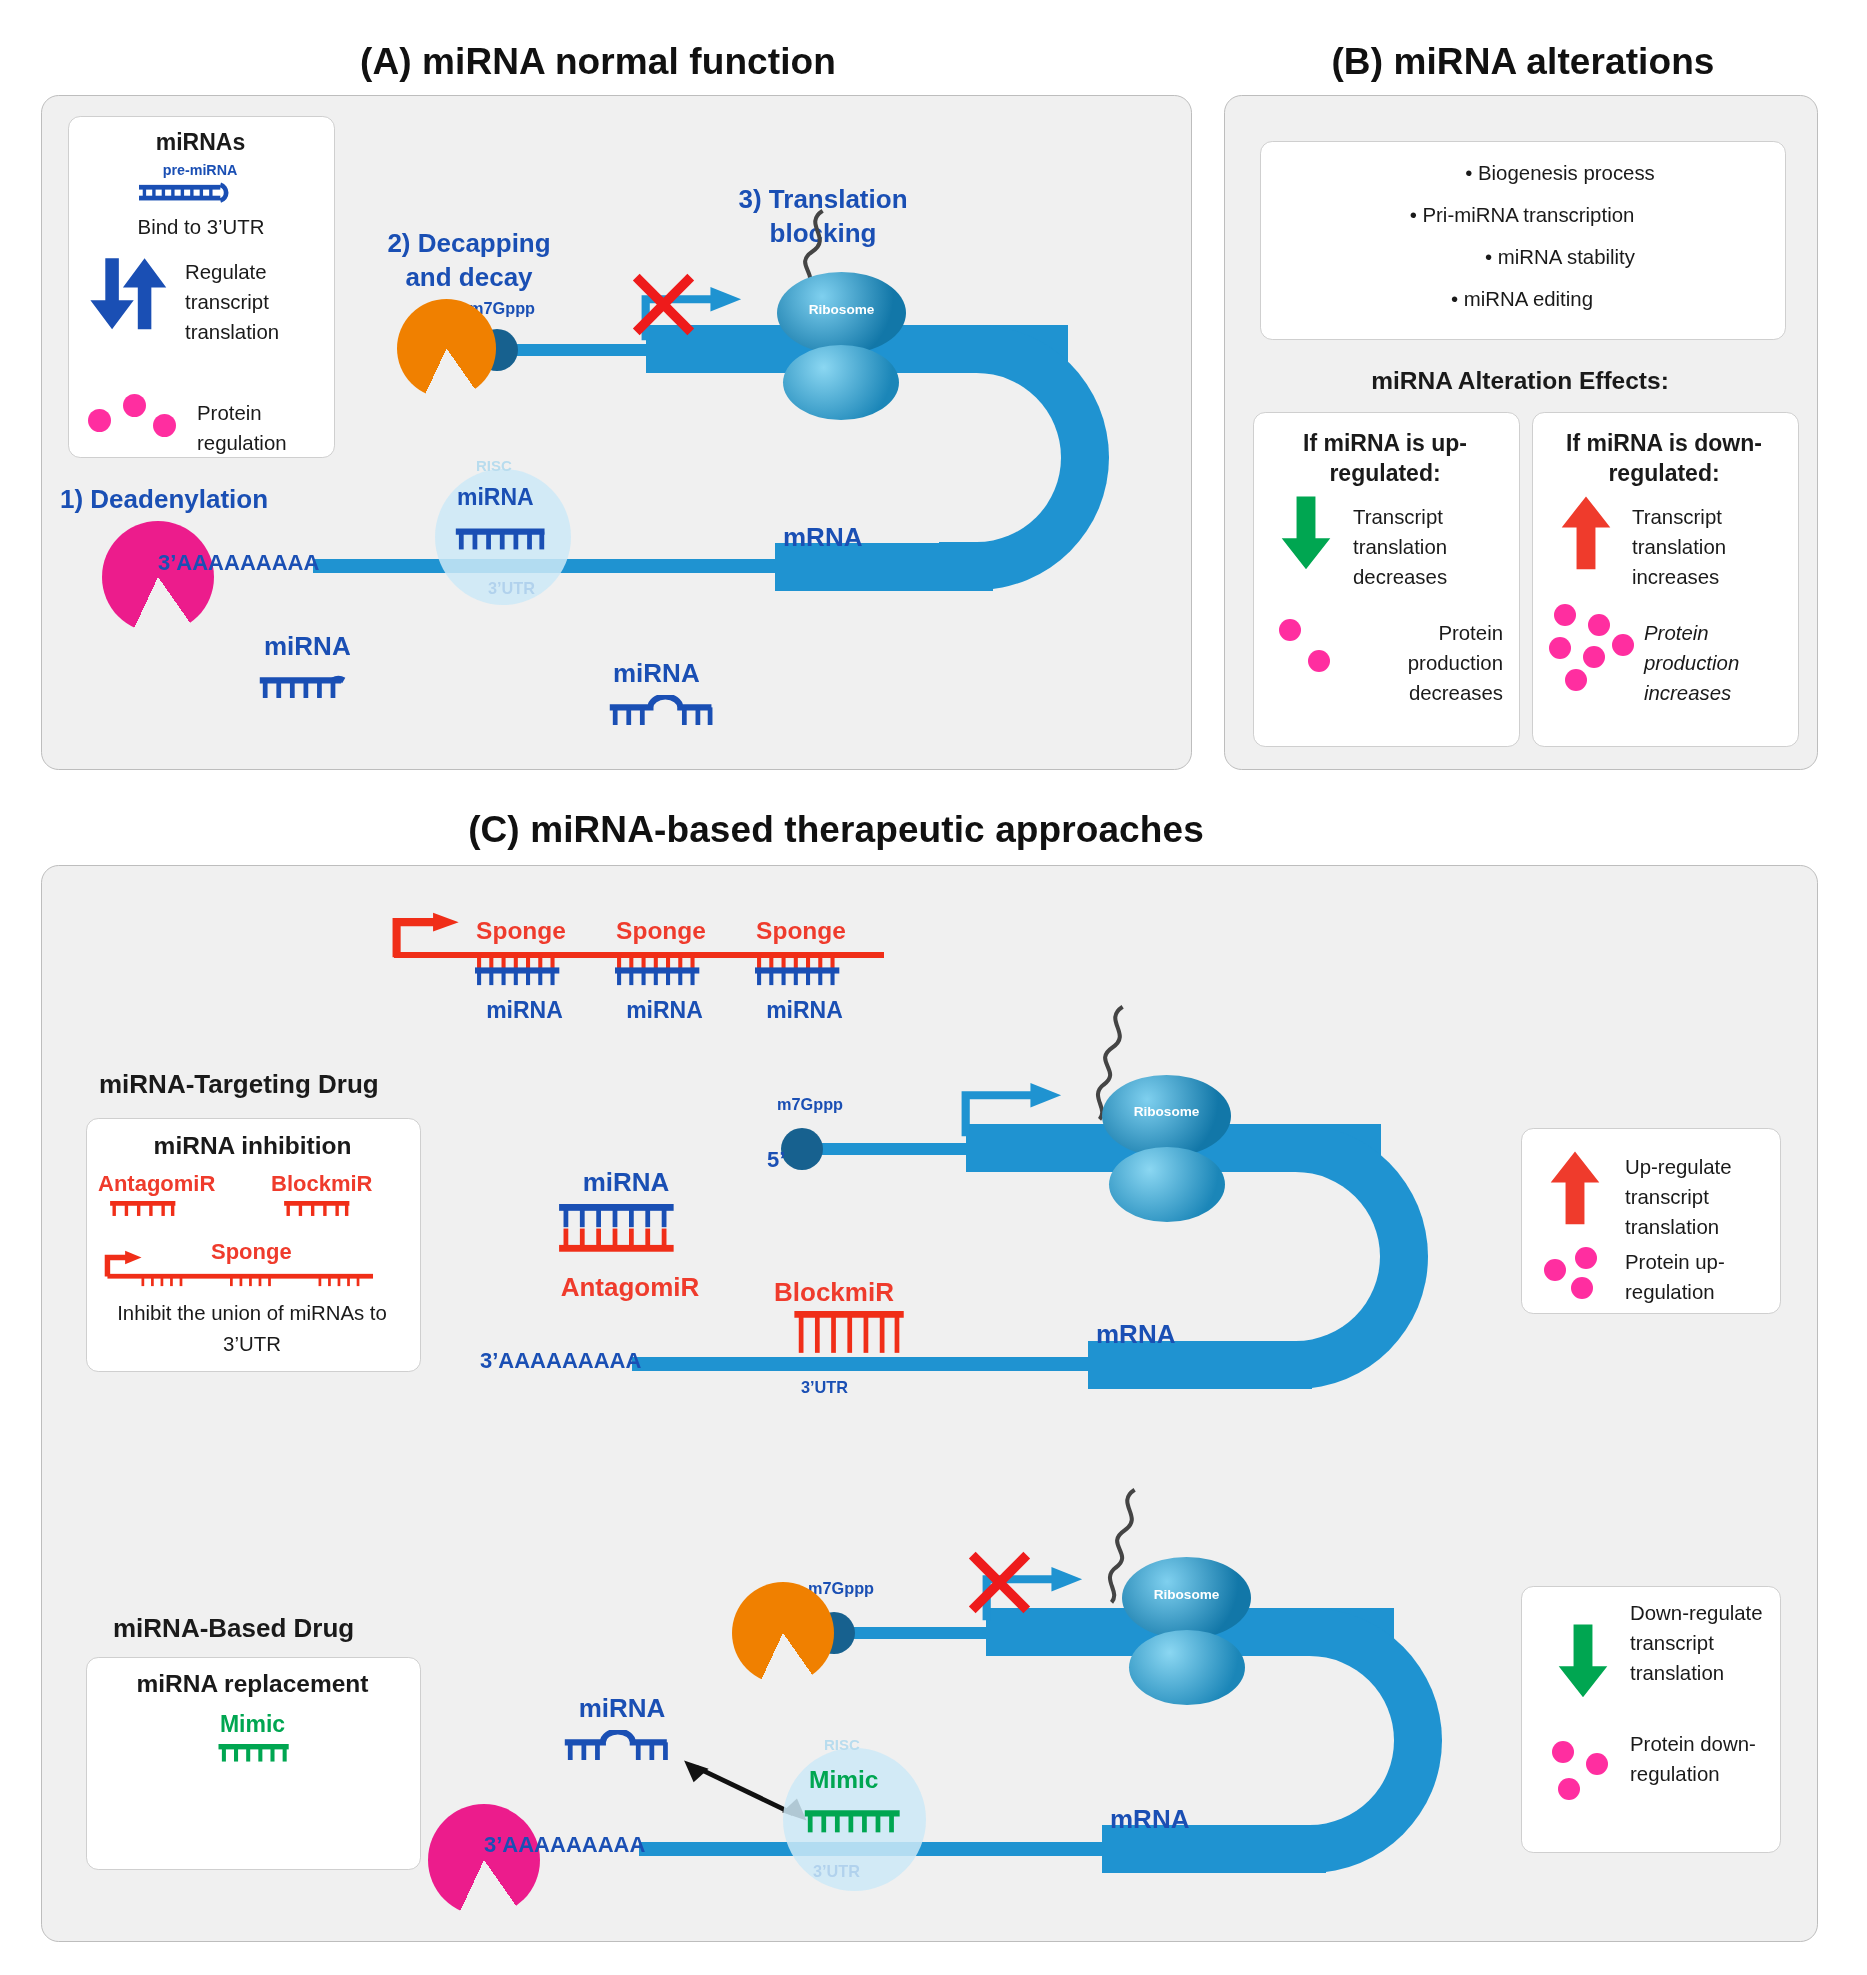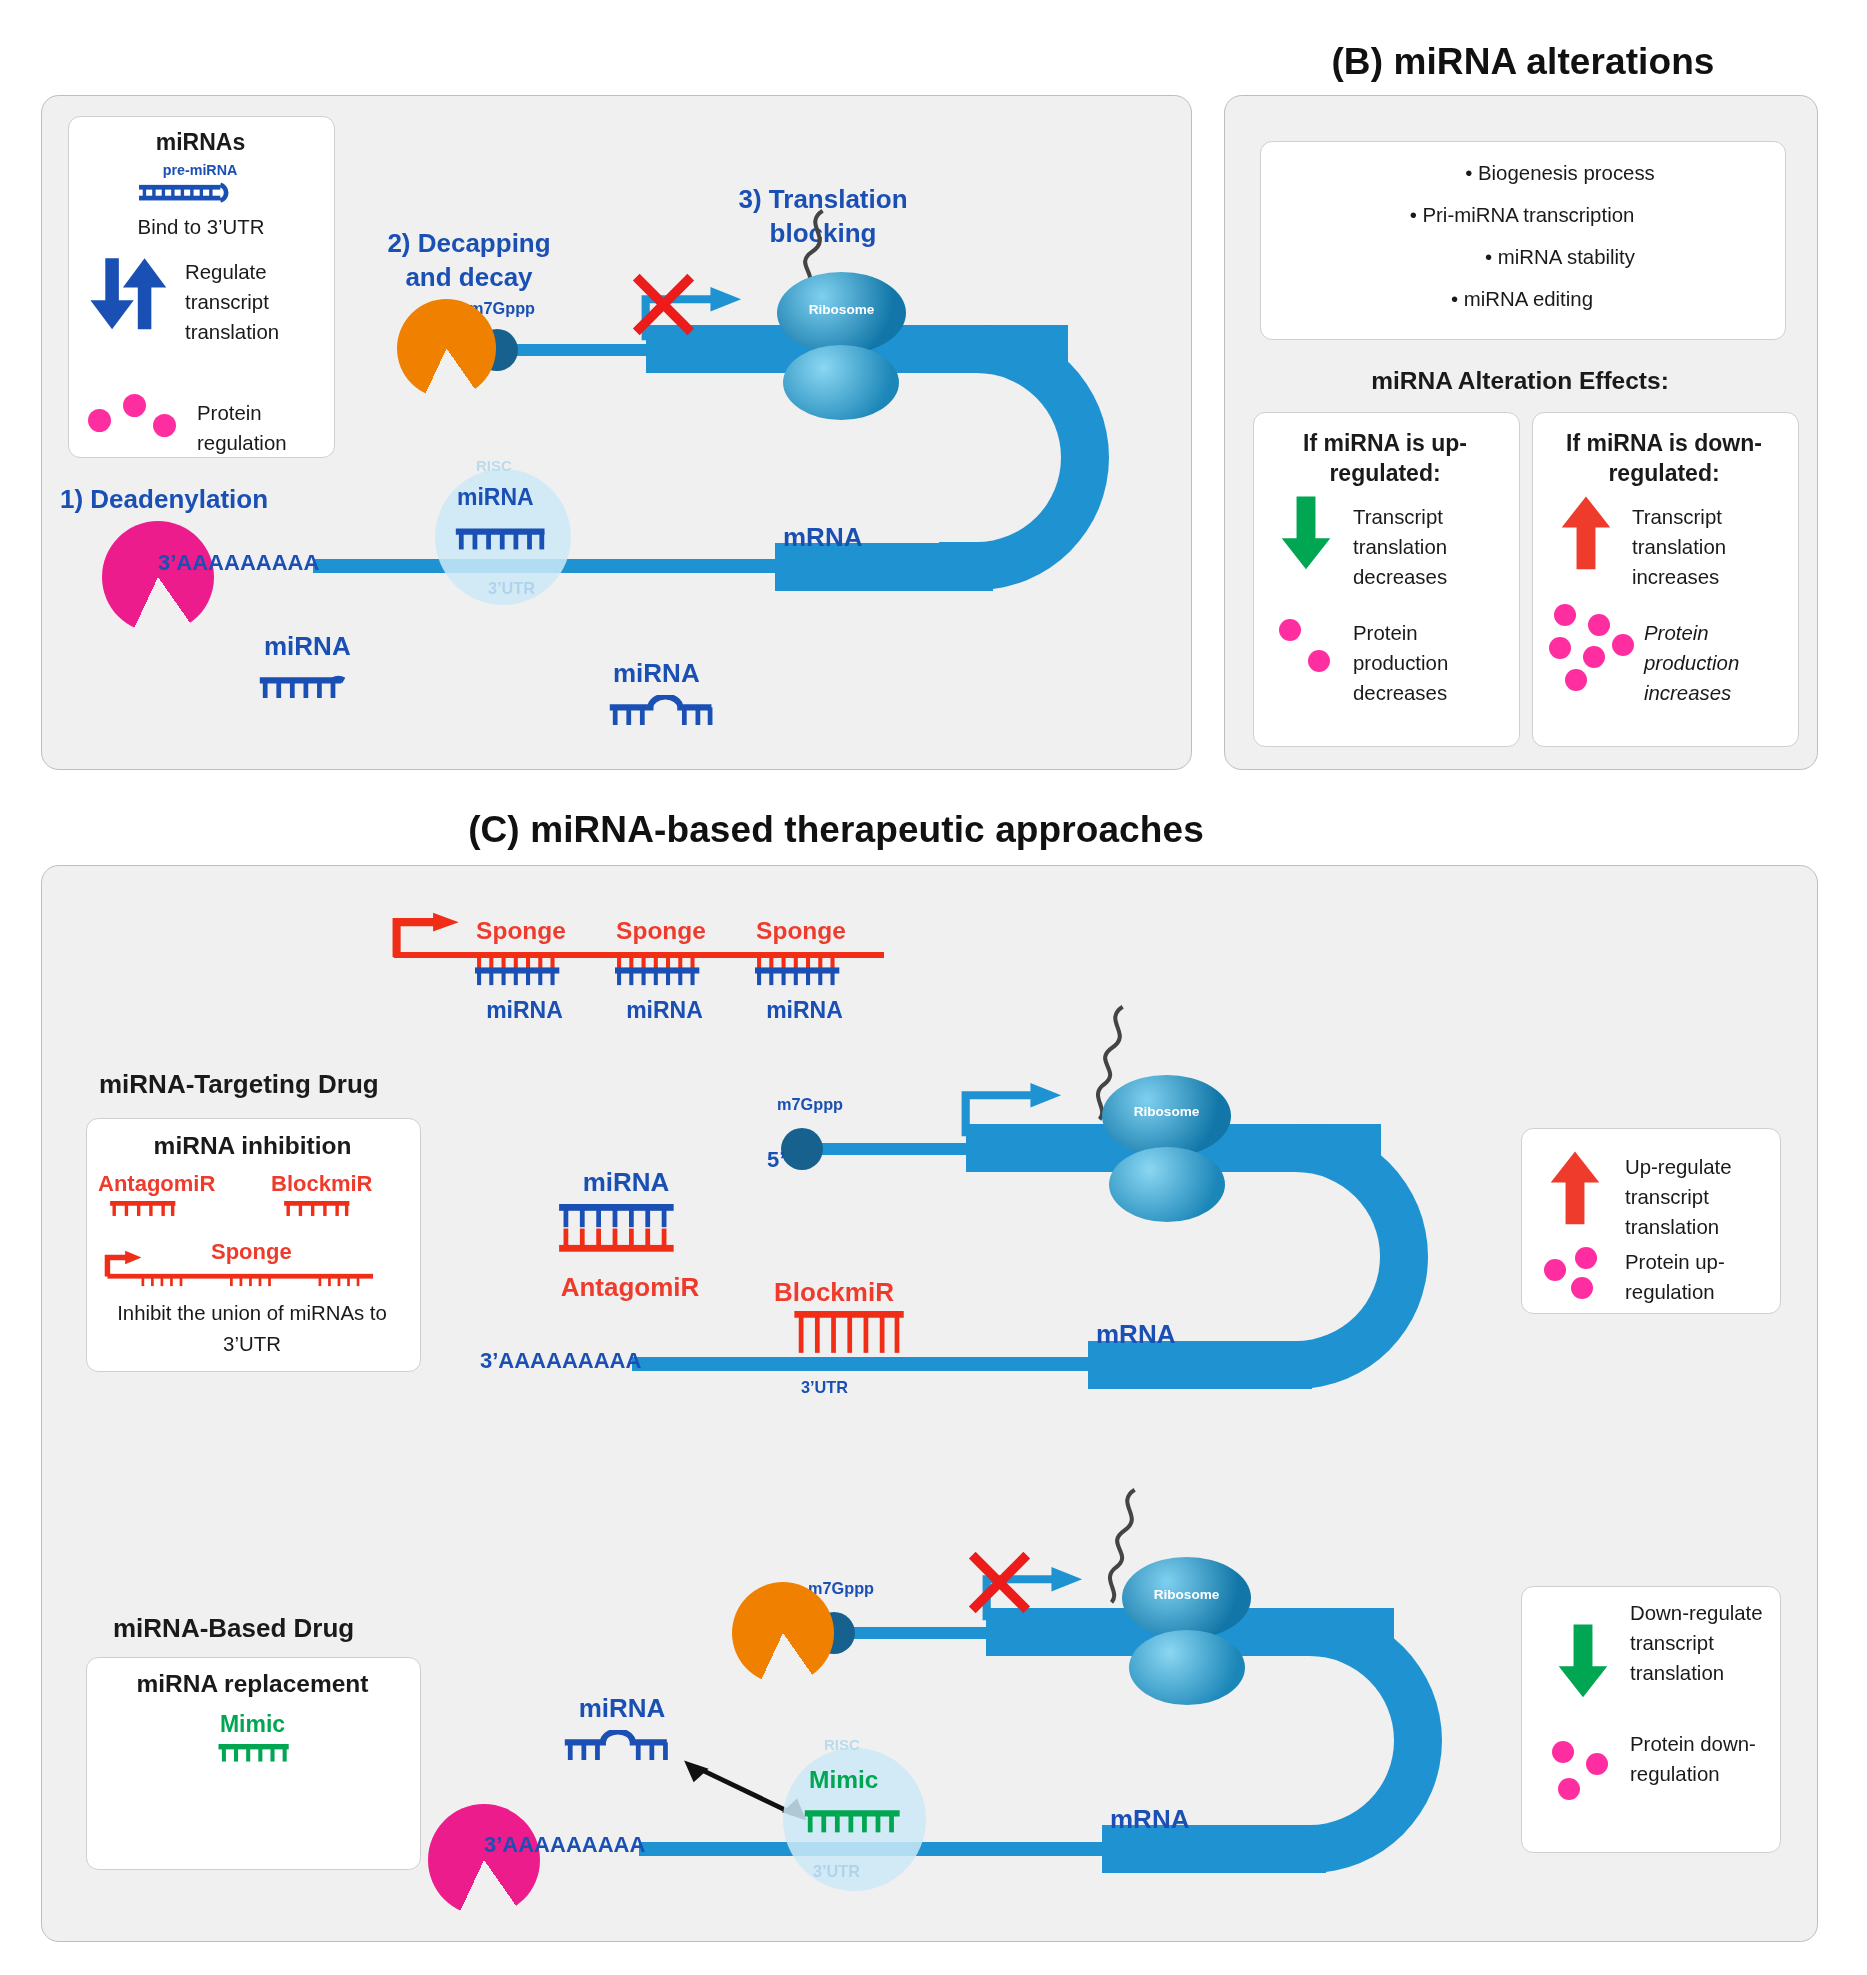--- a/index.html
+++ b/index.html
@@ -39,20 +39,21 @@
 
   .sponge-line{background:#f02e18;height:5.4px;}
 
   .lbl{font-size:20.4px;}
 </style>
 </head>
 <body>
 
 <div class="stage">
 
+  <div class="abs panel-title" style="left:292px;top:41px;width:612px;">(A) miRNA normal function</div>
 
   <div class="abs panel-box" style="left:41px;top:95px;width:1149px;height:673px;"></div>
 
   <div class="abs white-box" style="left:68px;top:116px;width:265px;height:340px;"></div>
   <div class="abs ttl ctr" style="left:68px;top:129px;width:265px;font-size:23px;">miRNAs</div>
 
   <div class="abs bluebold ctr" style="left:88px;top:162px;width:224px;font-size:14.3px;">pre-miRNA</div>
 
   <div class="abs hairpin" style="left:139px;top:178px;">
     <svg width="122" height="30" viewBox="0 0 180 44">
@@ -204,21 +205,21 @@
   <div class="abs" style="left:1279px;top:496px;">
     <svg width="54" height="75" viewBox="0 0 80 110">
       <polygon points="26,0 26,62 4,62 40,108 76,62 54,62 54,0" fill="#00a651"></polygon>
     </svg>
   </div>
   <div class="abs lbl" style="left:1353px;top:502px;width:150px;line-height:30px;">Transcript translation decreases</div>
   <div class="abs" style="left:1279px;top:619px;width:68px;height:61px;">
     <span class="dot" style="left:0px;top:0px;width:22px;height:22px;"></span>
     <span class="dot" style="left:28.6px;top:31px;width:22px;height:22px;"></span>
   </div>
-  <div class="abs lbl" style="left:1353px;top:618px;width:150px;line-height:30px;">Protein production decreases</div>
+  <div class="abs lbl" style="left:1353px;top:618px;width:150px;line-height:30px;text-align:right;">Protein production decreases</div>
 
   <div class="abs white-box" style="left:1532px;top:412px;width:265px;height:333px;"></div>
   <div class="abs ctr ttl" style="left:1545px;top:428px;width:238px;font-size:23px;line-height:30px;">If miRNA is down-regulated:</div>
   <div class="abs" style="left:1559px;top:496px;">
     <svg width="54" height="75" viewBox="0 0 80 110">
       <polygon points="26,108 26,46 4,46 40,0 76,46 54,46 54,108" fill="#ef3b2c"></polygon>
     </svg>
   </div>
   <div class="abs lbl" style="left:1632px;top:502px;width:156px;line-height:30px;">Transcript translation increases</div>
   <div class="abs" style="left:1549px;top:604px;width:88px;height:88px;">

